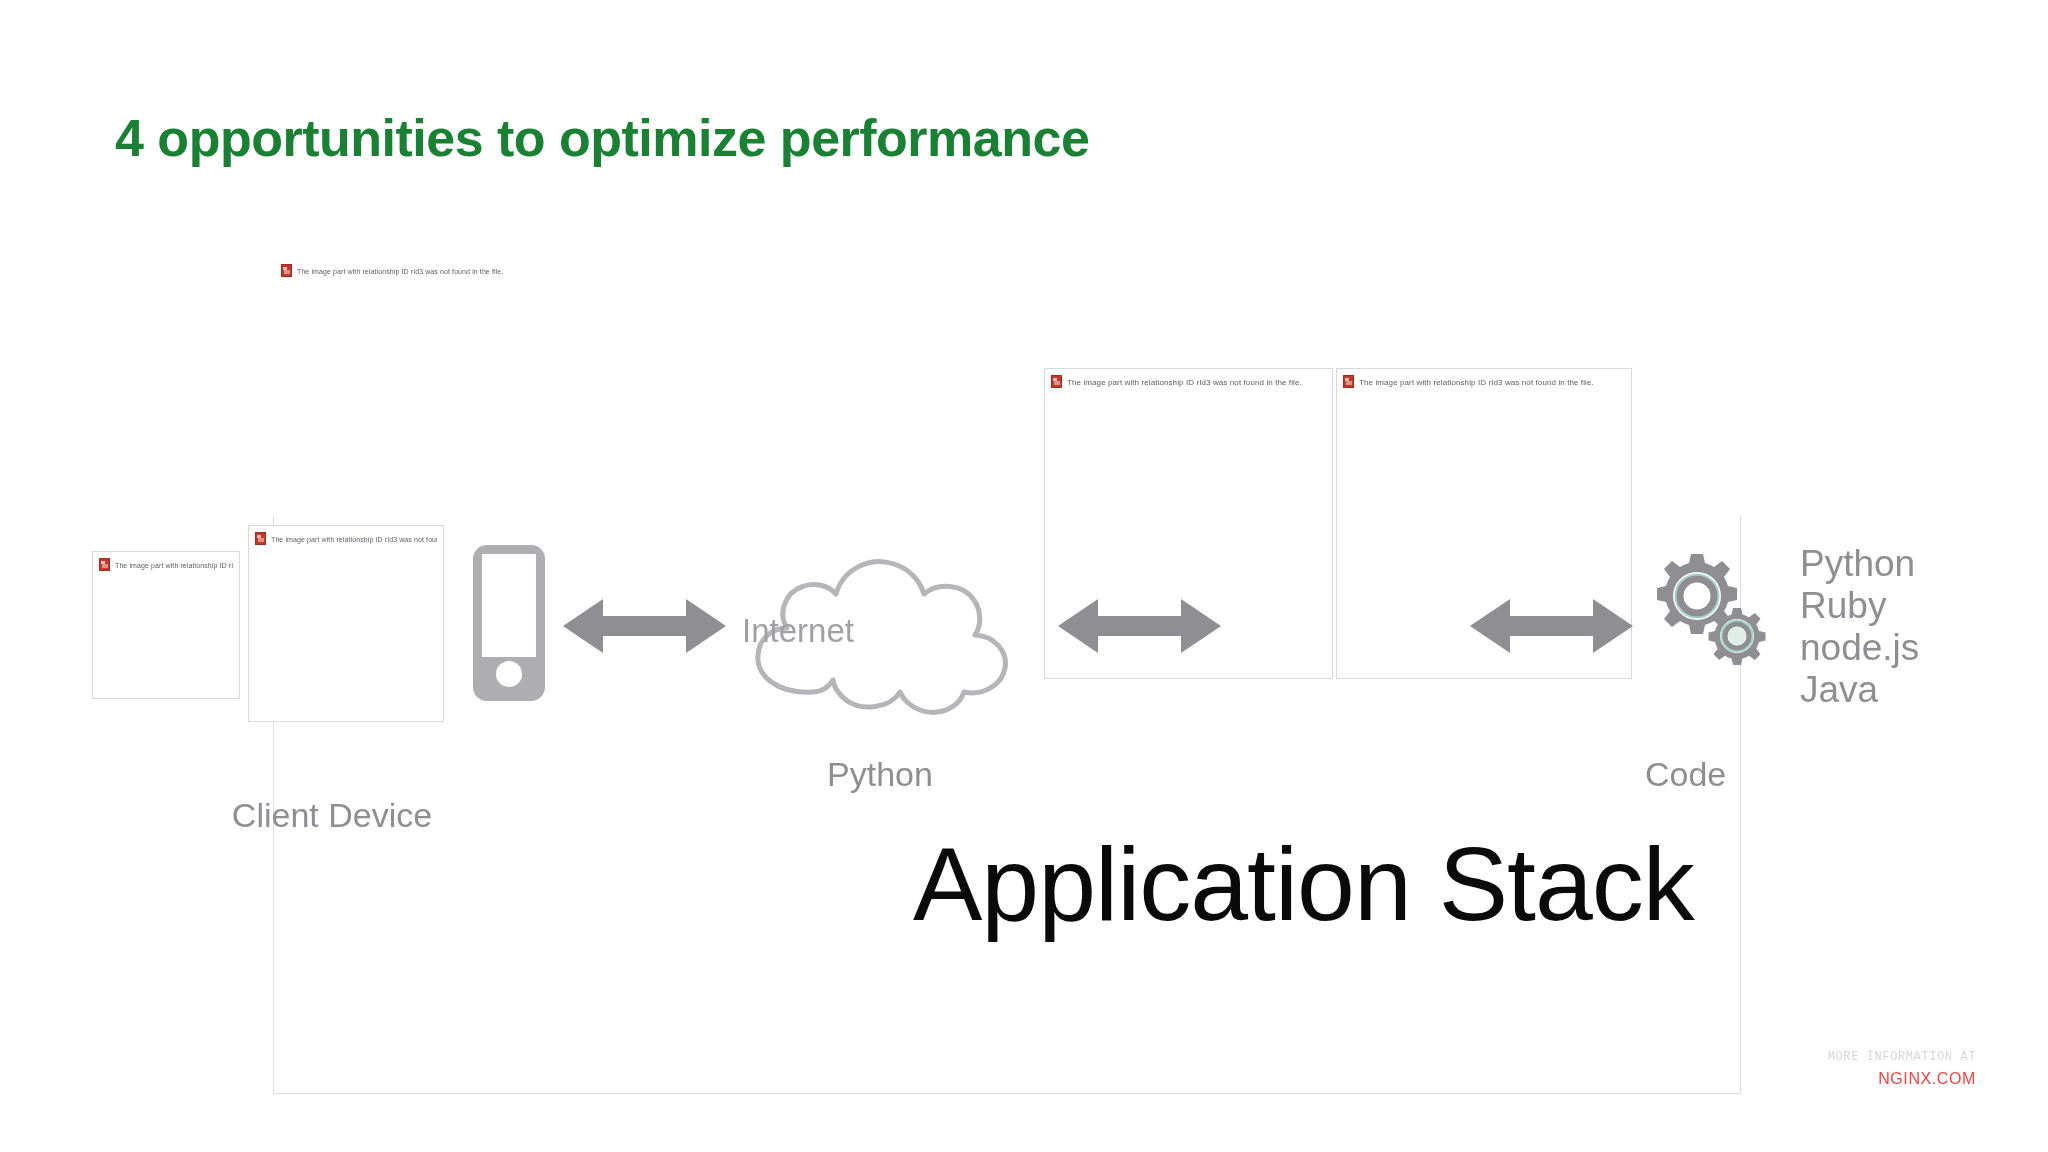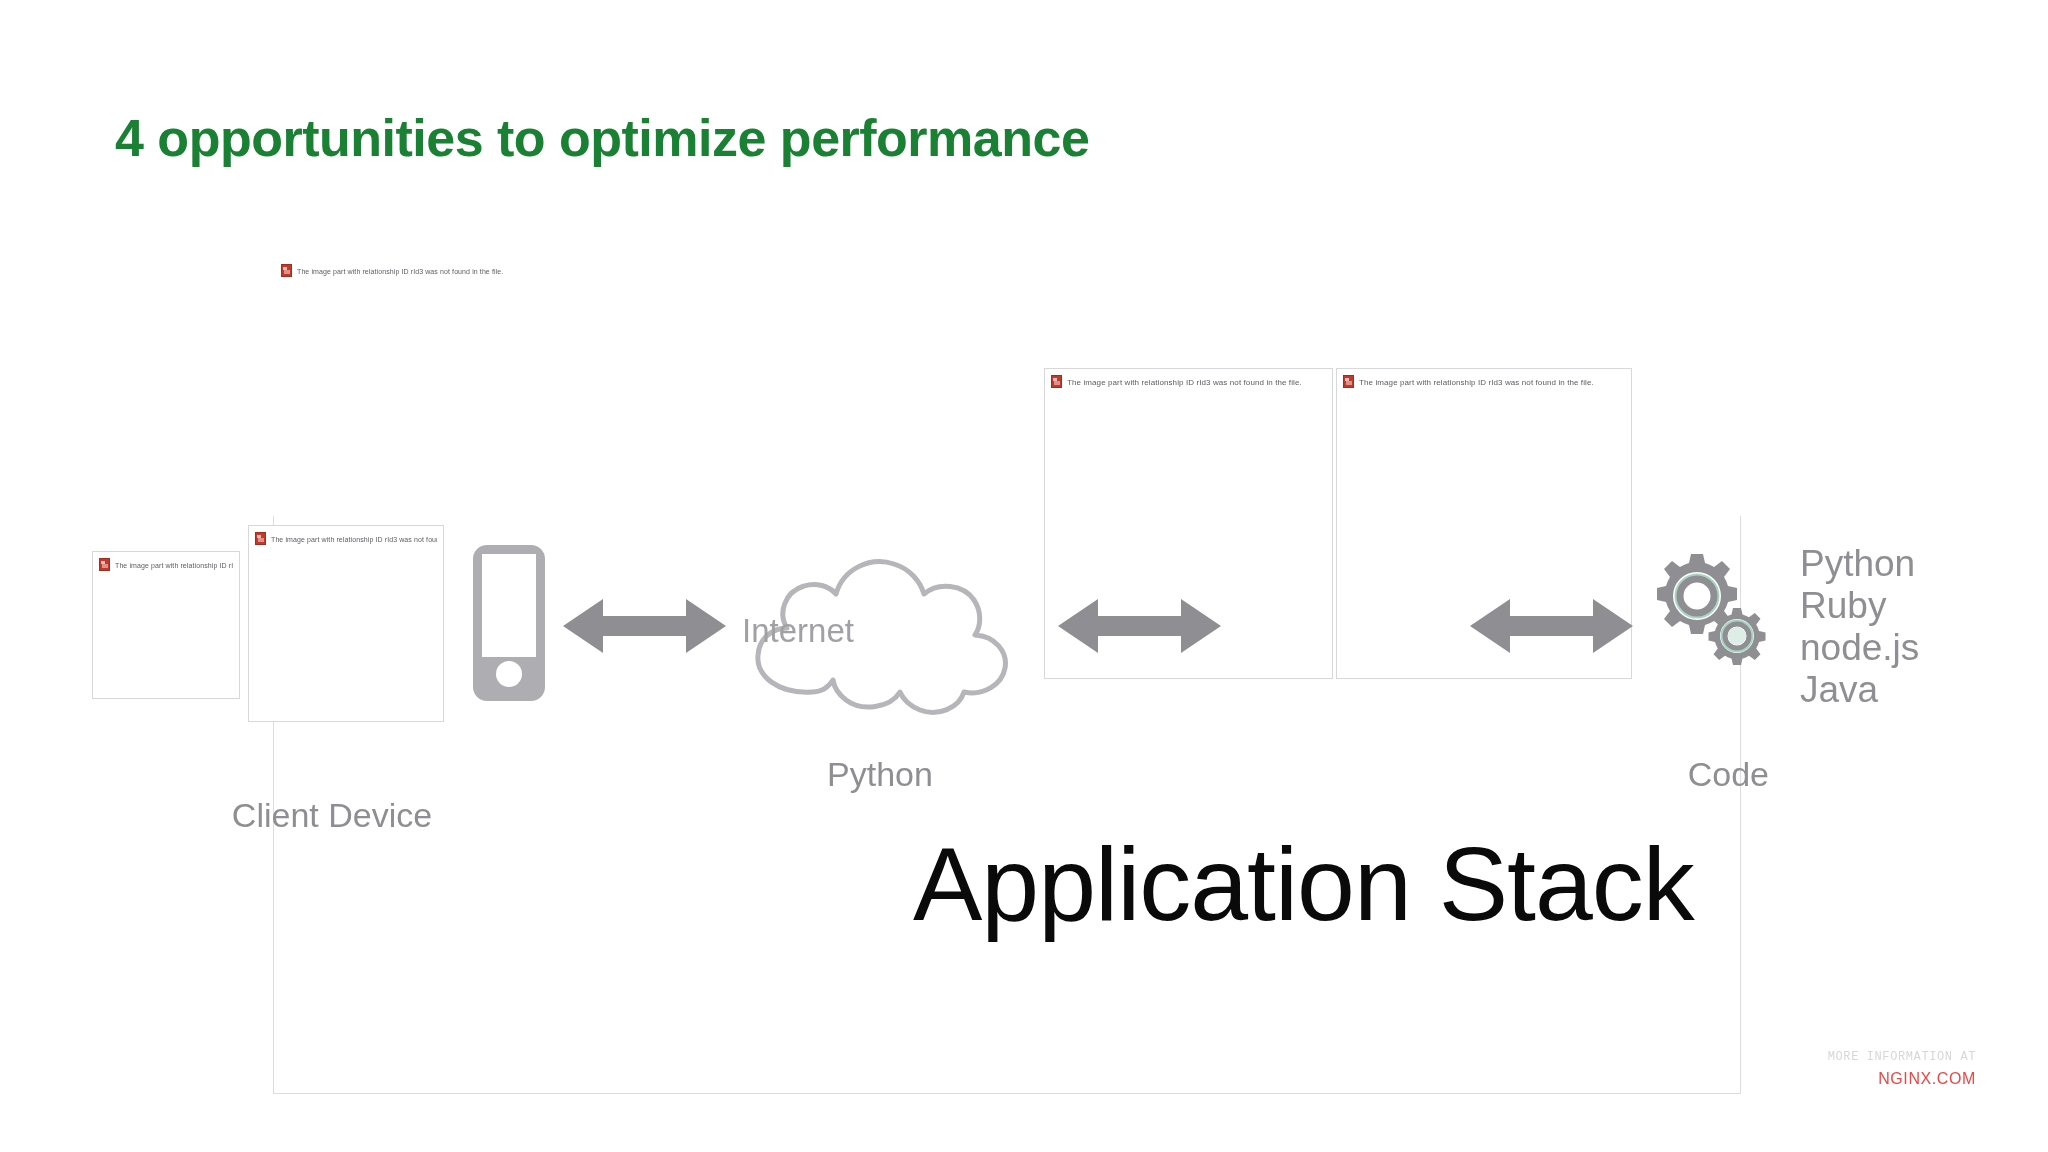--- a/index.html
+++ b/index.html
@@ -203,21 +203,21 @@
   
   .seclabel {
     position: absolute;
     font-size: 34px;
     color: #8e8e93;
     font-family: "Liberation Sans", sans-serif;
     white-space: nowrap;
   }
   #label-client  { left: 212px;  top: 796px; width: 240px; text-align: center; }
   #label-network { left: 700px;  top: 755px; width: 360px; text-align: center; }
-  #label-code    { left: 1645px; top: 755px; width: 124px; text-align: right; }
+  #label-code    { left: 1645px; top: 755px; width: 124px; text-align: left; }
 
   
   #appstack {
     position: absolute;
     left: 913px;
     top: 825px;
     font-size: 104px;
     color: #0a0a0a;
     font-family: "Liberation Sans", sans-serif;
     white-space: nowrap;

